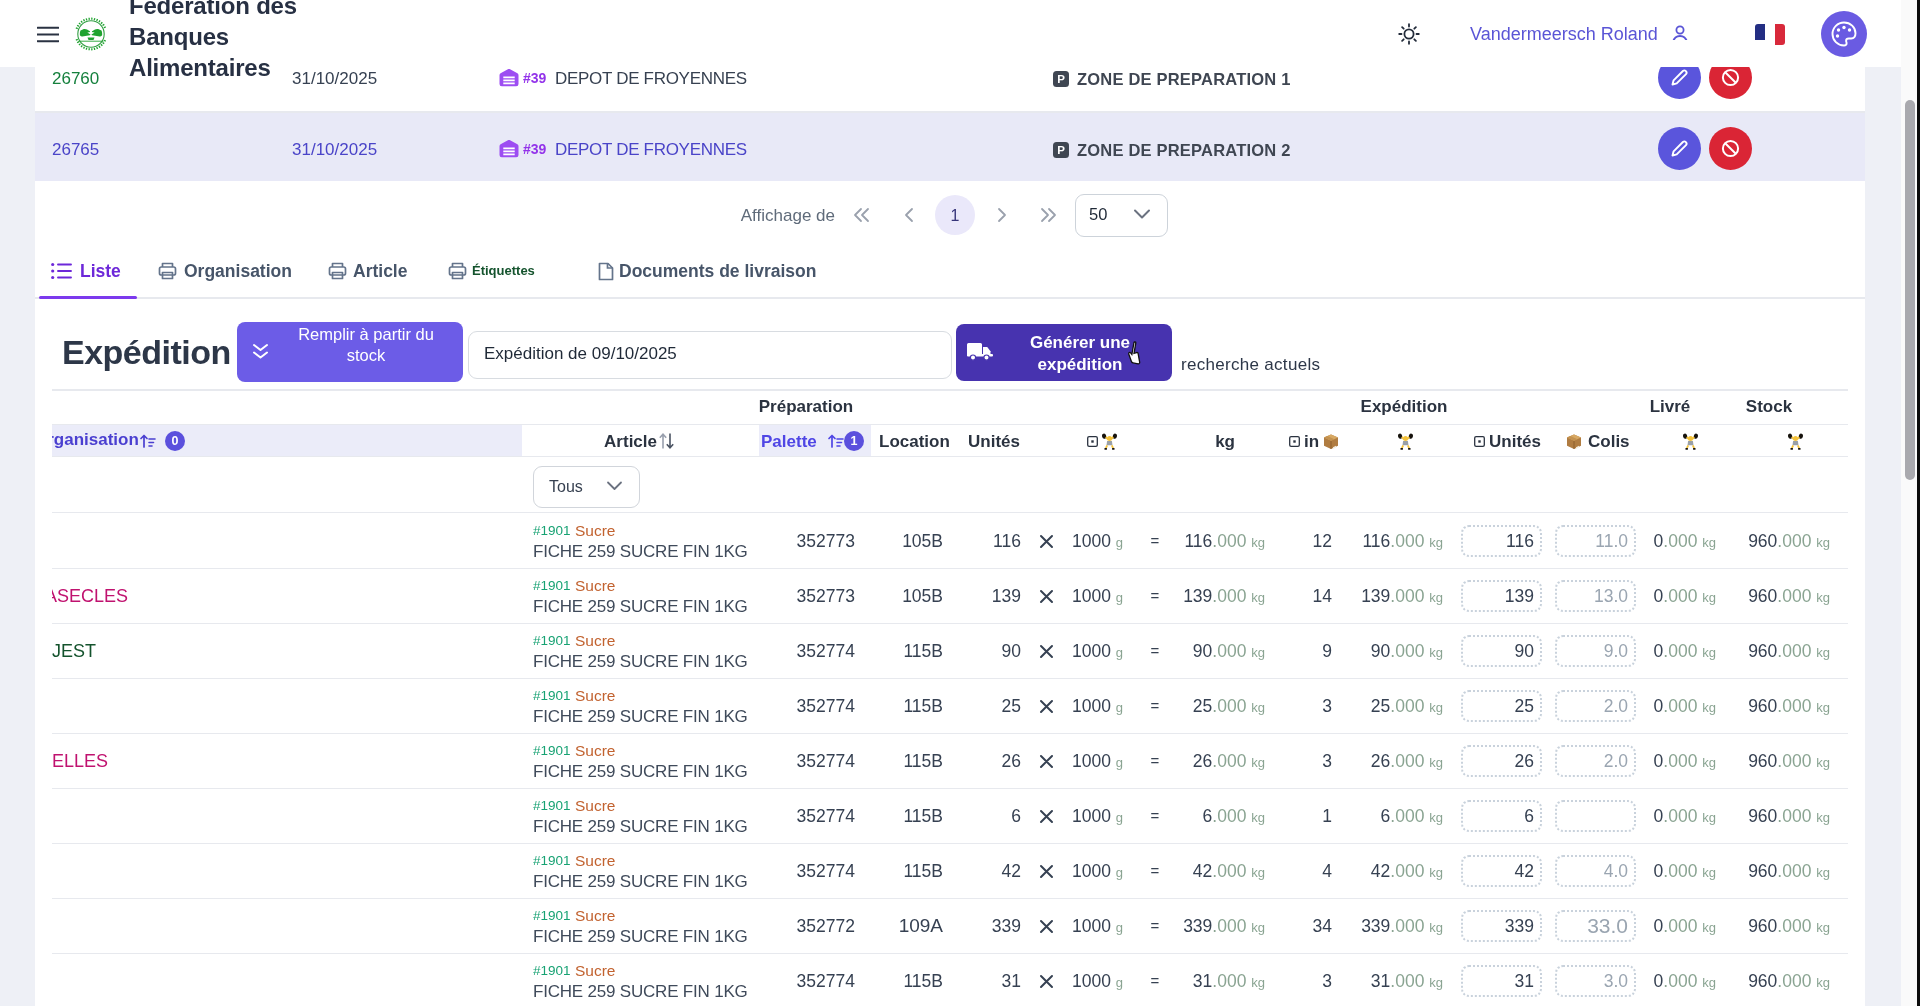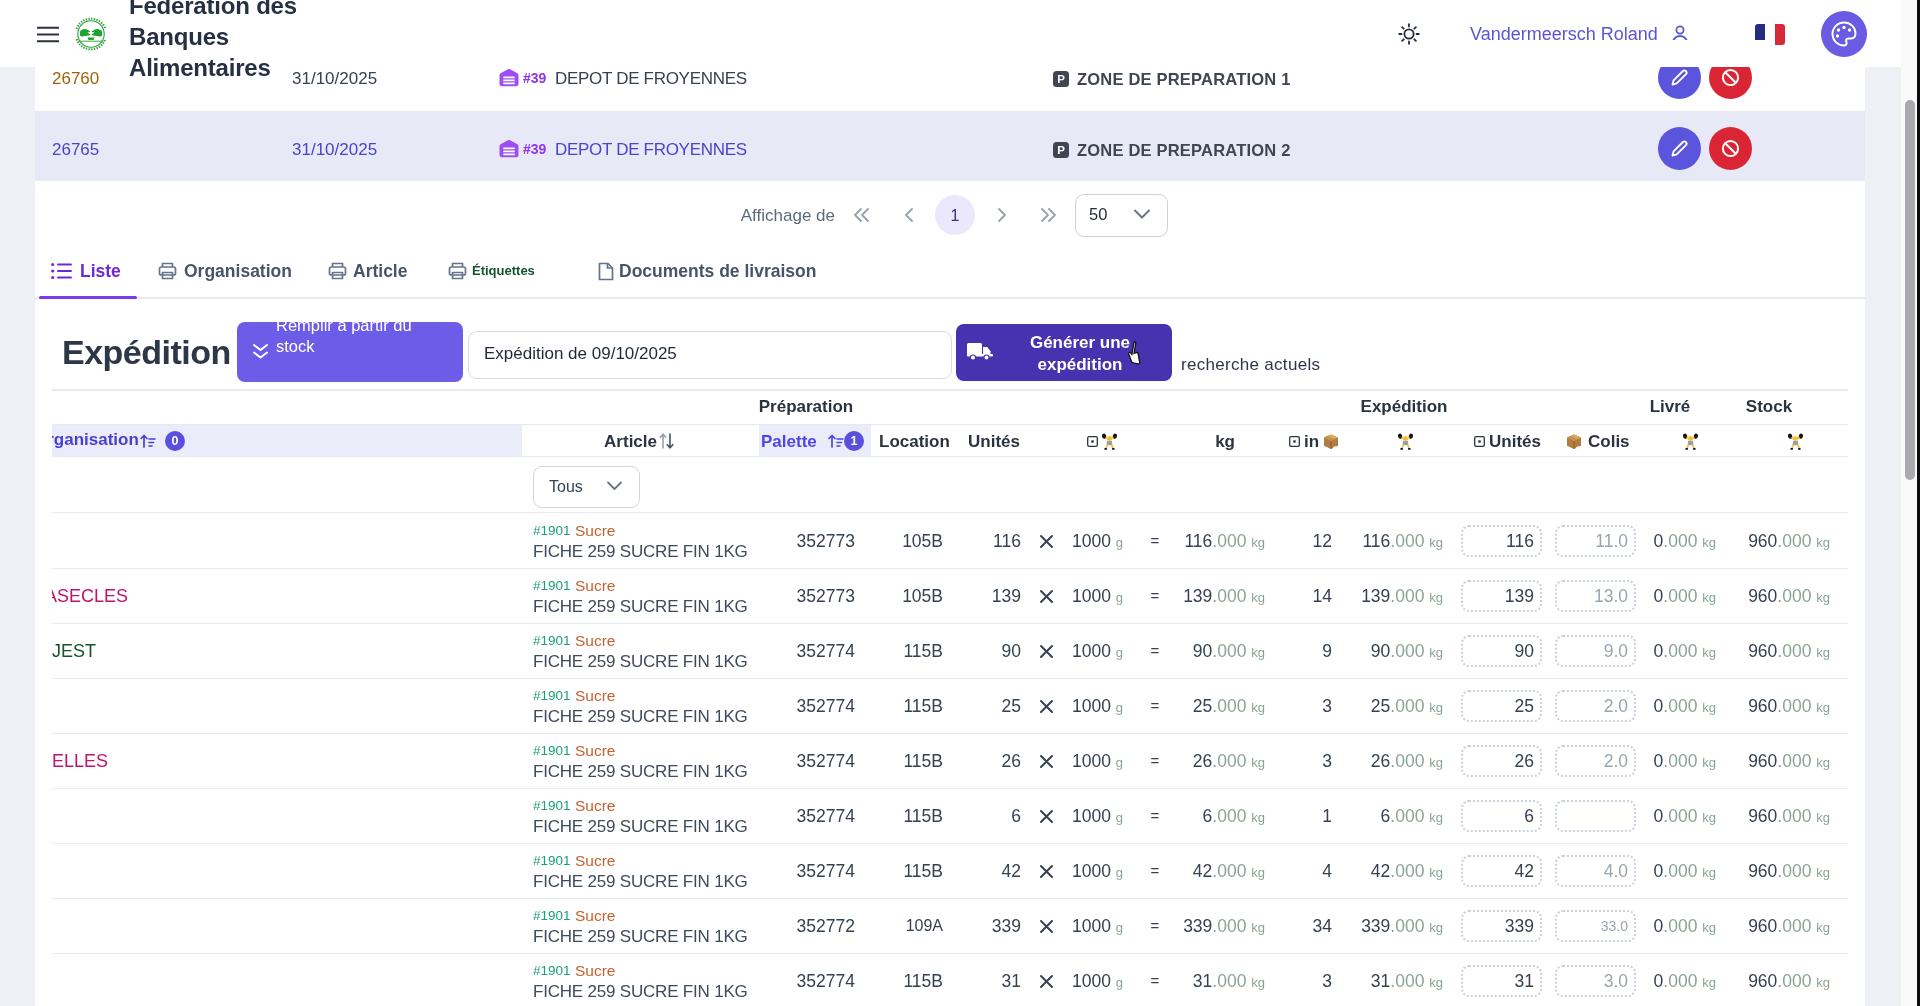--- a/index.html
+++ b/index.html
@@ -48,21 +48,21 @@
     </svg>
 <svg style="position:absolute;left:1821px;top:11px" width="46" height="46" viewBox="0 0 46 46">
       <circle cx="23" cy="23" r="23" fill="#6a5be2"></circle>
 <path d="M23 11.5c-6.4 0-11.5 5.1-11.5 11.5S16.6 34.5 23 34.5c1.9 0 2.6-1 2.6-2.2 0-.9-.5-1.6-.5-2.5 0-1.4 1.1-2.3 2.7-2.3h2.3c3.1 0 4.4-2.3 4.4-5.2 0-6.1-5.1-10.8-11.5-10.8z" fill="none" stroke="#fff" stroke-width="1.9"></path>
 <circle cx="17.5" cy="19" r="1.7" fill="#fff"></circle>
       <circle cx="23" cy="16.5" r="1.7" fill="#fff"></circle>
       <circle cx="28.5" cy="19" r="1.7" fill="#fff"></circle>
       <circle cx="16.5" cy="25" r="1.7" fill="#fff"></circle>
     </svg>
 <div style="position:absolute;left:35px;top:113px;width:1830px;height:68px;background:#e8e9f7"></div>
-<div style="position:absolute;left:52px;top:64.5px;height:27px;line-height:27px;font-size:17px;color:#a16207;font-weight:400;white-space:nowrap">26760</div>
+<div style="position:absolute;left:52px;top:64.5px;height:27px;line-height:27px;font-size:17px;color:#15803d;font-weight:400;white-space:nowrap">26760</div>
 <div style="position:absolute;left:292px;top:64.5px;height:27px;line-height:27px;font-size:17px;color:#364152;font-weight:400;white-space:nowrap">31/10/2025</div>
 <svg style="position:absolute;left:498px;top:68px" width="22" height="20" viewBox="0 0 22 20">
       <path d="M1.5 7.2c0-.8.4-1.5 1.1-1.9L9.9 1.2c.7-.4 1.5-.4 2.2 0l7.3 4.1c.7.4 1.1 1.1 1.1 1.9V16a2.3 2.3 0 0 1-2.3 2.3H3.8A2.3 2.3 0 0 1 1.5 16z" fill="#9d4df2"></path>
       <path d="M5.3 9.3h11.4M5.3 12.3h11.4M5.3 15.3h11.4" stroke="#fff" stroke-width="1.7"></path>
     </svg>
 <div style="position:absolute;left:523px;top:67.0px;height:22px;line-height:22px;font-size:14px;color:#9333ea;font-weight:700;white-space:nowrap">#39</div>
 <div style="position:absolute;left:555px;top:64.5px;height:27px;line-height:27px;font-size:17px;color:#374151;font-weight:400;letter-spacing:-0.3px;white-space:nowrap">DEPOT DE FROYENNES</div>
 <svg style="position:absolute;left:1053px;top:71px" width="16" height="16" viewBox="0 0 16 16">
       <rect width="16" height="16" rx="3.5" fill="#3f4652"></rect>
       <text x="8" y="12.3" font-family="Liberation Sans,sans-serif" font-size="11.5" font-weight="bold" fill="#fff" text-anchor="middle">P</text>
@@ -161,21 +161,21 @@
       <path d="M9.5 1.5V6h5" fill="none" stroke="#64748b" stroke-width="1.7"></path>
     </svg>
 <div style="position:absolute;left:619px;top:257.0px;height:28px;line-height:28px;font-size:17.5px;color:#475569;font-weight:700;white-space:nowrap">Documents de livraison</div>
 <div style="position:absolute;left:35px;top:297px;width:1830px;height:1.5px;background:#e7e9ee"></div>
 <div style="position:absolute;left:39px;top:295.5px;width:98px;height:3px;background:#7c3aed;border-radius:2px"></div>
 <div style="position:absolute;left:62px;top:325.0px;height:54px;line-height:54px;font-size:34px;color:#2d3748;font-weight:700;letter-spacing:-0.5px;white-space:nowrap">Expédition</div>
 <div style="position:absolute;left:237px;top:322px;width:226px;height:60px;background:#6c5ce7;border-radius:8px"></div>
 <svg style="position:absolute;left:251px;top:343px" width="19" height="18" viewBox="0 0 19 18">
       <path d="M3 2l6.5 5L16 2M3 9.5l6.5 5 6.5-5" stroke="#fff" stroke-width="2" fill="none" stroke-linecap="round" stroke-linejoin="round"></path>
     </svg>
-<div style="position:absolute;left:276px;top:315px;width:180px;text-align:left;font-size:16.5px;line-height:21px;color:#fff;font-weight:400">Remplir à partir du<br>stock</div>
+<div style="position:absolute;left:276px;top:324px;width:180px;text-align:center;font-size:16.5px;line-height:21px;color:#fff;font-weight:400">Remplir à partir du<br>stock</div>
 <div style="position:absolute;left:468px;top:331px;width:482px;height:46px;background:#fff;border:1px solid #d8dce1;border-radius:9px"></div>
 <div style="position:absolute;left:484px;top:340.0px;height:27px;line-height:27px;font-size:17px;color:#1f2937;font-weight:400;white-space:nowrap">Expédition de 09/10/2025</div>
 <div style="position:absolute;left:956px;top:324px;width:216px;height:57px;background:#4733af;border-radius:8px"></div>
 <div style="position:absolute;left:1010px;top:332px;width:140px;text-align:center;font-size:17px;line-height:21.5px;color:#fff;font-weight:700">Générer une<br>expédition</div>
 <svg style="position:absolute;left:966px;top:341px" width="28" height="22" viewBox="0 0 28 22">
       <g fill="#fff">
         <path d="M1 3.5A1.5 1.5 0 0 1 2.5 2h12A1.5 1.5 0 0 1 16 3.5V15H1z"></path>
         <path d="M17 6h4.2l3.3 4.2V15H17z"></path>
         <rect x="1" y="13" width="26" height="2.6" rx="1"></rect>
       </g>
@@ -442,34 +442,34 @@
 <div style="position:absolute;right:386px;top:857.0px;height:28px;line-height:28px;font-size:17.5px;color:#364152;font-weight:400;white-space:nowrap">42</div>
 <div style="position:absolute;left:1555px;top:855.0px;width:81px;height:32px;background:#fff;border:2px dotted #c9d2dc;border-radius:8px;box-sizing:border-box"></div>
 <div style="position:absolute;right:292px;top:857.0px;height:28px;line-height:28px;font-size:17.5px;color:#9aa5b1;font-weight:400;white-space:nowrap">4.0</div>
 <div style="position:absolute;right:204px;top:857.0px;height:28px;line-height:28px;font-size:17.5px;color:#364152;white-space:nowrap">0<span style="color:#8aa492">.000</span> <span style="color:#8aa492;font-size:13px">kg</span></div>
 <div style="position:absolute;right:90px;top:857.0px;height:28px;line-height:28px;font-size:17.5px;color:#364152;white-space:nowrap">960<span style="color:#8aa492">.000</span> <span style="color:#8aa492;font-size:13px">kg</span></div>
 <div style="position:absolute;left:52px;top:897.5px;width:1796px;height:1.2px;background:#e7e9ee"></div>
 <div style="position:absolute;left:533px;top:905.0px;height:21px;line-height:21px;font-size:13.5px;color:#17a273;font-weight:400;white-space:nowrap">#1901</div>
 <div style="position:absolute;left:575px;top:903.5px;height:24px;line-height:24px;font-size:15.5px;color:#c2622f;font-weight:400;white-space:nowrap">Sucre</div>
 <div style="position:absolute;left:533px;top:923.0px;height:27px;line-height:27px;font-size:17px;color:#3f4a5a;font-weight:400;letter-spacing:-0.2px;white-space:nowrap">FICHE 259 SUCRE FIN 1KG</div>
 <div style="position:absolute;right:1065px;top:912.0px;height:28px;line-height:28px;font-size:17.5px;color:#364152;font-weight:400;white-space:nowrap">352772</div>
-<div style="position:absolute;right:977px;top:912.0px;height:28px;line-height:28px;font-size:16px;color:#364152;font-weight:400;white-space:nowrap">109A</div>
+<div style="position:absolute;right:977px;top:912.0px;height:28px;line-height:28px;font-size:19px;color:#364152;font-weight:400;white-space:nowrap">109A</div>
 <div style="position:absolute;right:899px;top:912.0px;height:28px;line-height:28px;font-size:17.5px;color:#364152;font-weight:400;white-space:nowrap">339</div>
 <svg style="position:absolute;left:1039px;top:918.5px" width="15" height="15" viewBox="0 0 15 15">
       <path d="M2 2l11 11M13 2 2 13" stroke="#364152" stroke-width="2" stroke-linecap="round"></path>
     </svg>
 <div style="position:absolute;right:797px;top:912.0px;height:28px;line-height:28px;font-size:17.5px;color:#364152">1000 <span style="color:#8aa492;font-size:13px">g</span></div>
 <div style="position:absolute;left:855px;width:600px;text-align:center;top:914.0px;height:24px;line-height:24px;font-size:15px;color:#364152;font-weight:400;white-space:nowrap">=</div>
 <div style="position:absolute;right:655px;top:912.0px;height:28px;line-height:28px;font-size:17.5px;color:#364152;white-space:nowrap">339<span style="color:#8aa492">.000</span> <span style="color:#8aa492;font-size:13px">kg</span></div>
 <div style="position:absolute;right:588px;top:912.0px;height:28px;line-height:28px;font-size:17.5px;color:#364152;font-weight:400;white-space:nowrap">34</div>
 <div style="position:absolute;right:477px;top:912.0px;height:28px;line-height:28px;font-size:17.5px;color:#364152;white-space:nowrap">339<span style="color:#8aa492">.000</span> <span style="color:#8aa492;font-size:13px">kg</span></div>
 <div style="position:absolute;left:1461px;top:910.0px;width:81px;height:32px;background:#fff;border:2px dotted #c9d2dc;border-radius:8px;box-sizing:border-box"></div>
 <div style="position:absolute;right:386px;top:912.0px;height:28px;line-height:28px;font-size:17.5px;color:#364152;font-weight:400;white-space:nowrap">339</div>
 <div style="position:absolute;left:1555px;top:910.0px;width:81px;height:32px;background:#fff;border:2px dotted #c9d2dc;border-radius:8px;box-sizing:border-box"></div>
-<div style="position:absolute;right:292px;top:912.0px;height:28px;line-height:28px;font-size:14px;color:#9aa5b1;font-weight:400;white-space:nowrap">33.0</div>
+<div style="position:absolute;right:292px;top:912.0px;height:28px;line-height:28px;font-size:21px;color:#9aa5b1;font-weight:400;white-space:nowrap">33.0</div>
 <div style="position:absolute;right:204px;top:912.0px;height:28px;line-height:28px;font-size:17.5px;color:#364152;white-space:nowrap">0<span style="color:#8aa492">.000</span> <span style="color:#8aa492;font-size:13px">kg</span></div>
 <div style="position:absolute;right:90px;top:912.0px;height:28px;line-height:28px;font-size:17.5px;color:#364152;white-space:nowrap">960<span style="color:#8aa492">.000</span> <span style="color:#8aa492;font-size:13px">kg</span></div>
 <div style="position:absolute;left:52px;top:952.5px;width:1796px;height:1.2px;background:#e7e9ee"></div>
 <div style="position:absolute;left:533px;top:960.0px;height:21px;line-height:21px;font-size:13.5px;color:#17a273;font-weight:400;white-space:nowrap">#1901</div>
 <div style="position:absolute;left:575px;top:958.5px;height:24px;line-height:24px;font-size:15.5px;color:#c2622f;font-weight:400;white-space:nowrap">Sucre</div>
 <div style="position:absolute;left:533px;top:978.0px;height:27px;line-height:27px;font-size:17px;color:#3f4a5a;font-weight:400;letter-spacing:-0.2px;white-space:nowrap">FICHE 259 SUCRE FIN 1KG</div>
 <div style="position:absolute;right:1065px;top:967.0px;height:28px;line-height:28px;font-size:17.5px;color:#364152;font-weight:400;white-space:nowrap">352774</div>
 <div style="position:absolute;right:977px;top:967.0px;height:28px;line-height:28px;font-size:17.5px;color:#364152;font-weight:400;white-space:nowrap">115B</div>
 <div style="position:absolute;right:899px;top:967.0px;height:28px;line-height:28px;font-size:17.5px;color:#364152;font-weight:400;white-space:nowrap">31</div>
 <svg style="position:absolute;left:1039px;top:973.5px" width="15" height="15" viewBox="0 0 15 15">

